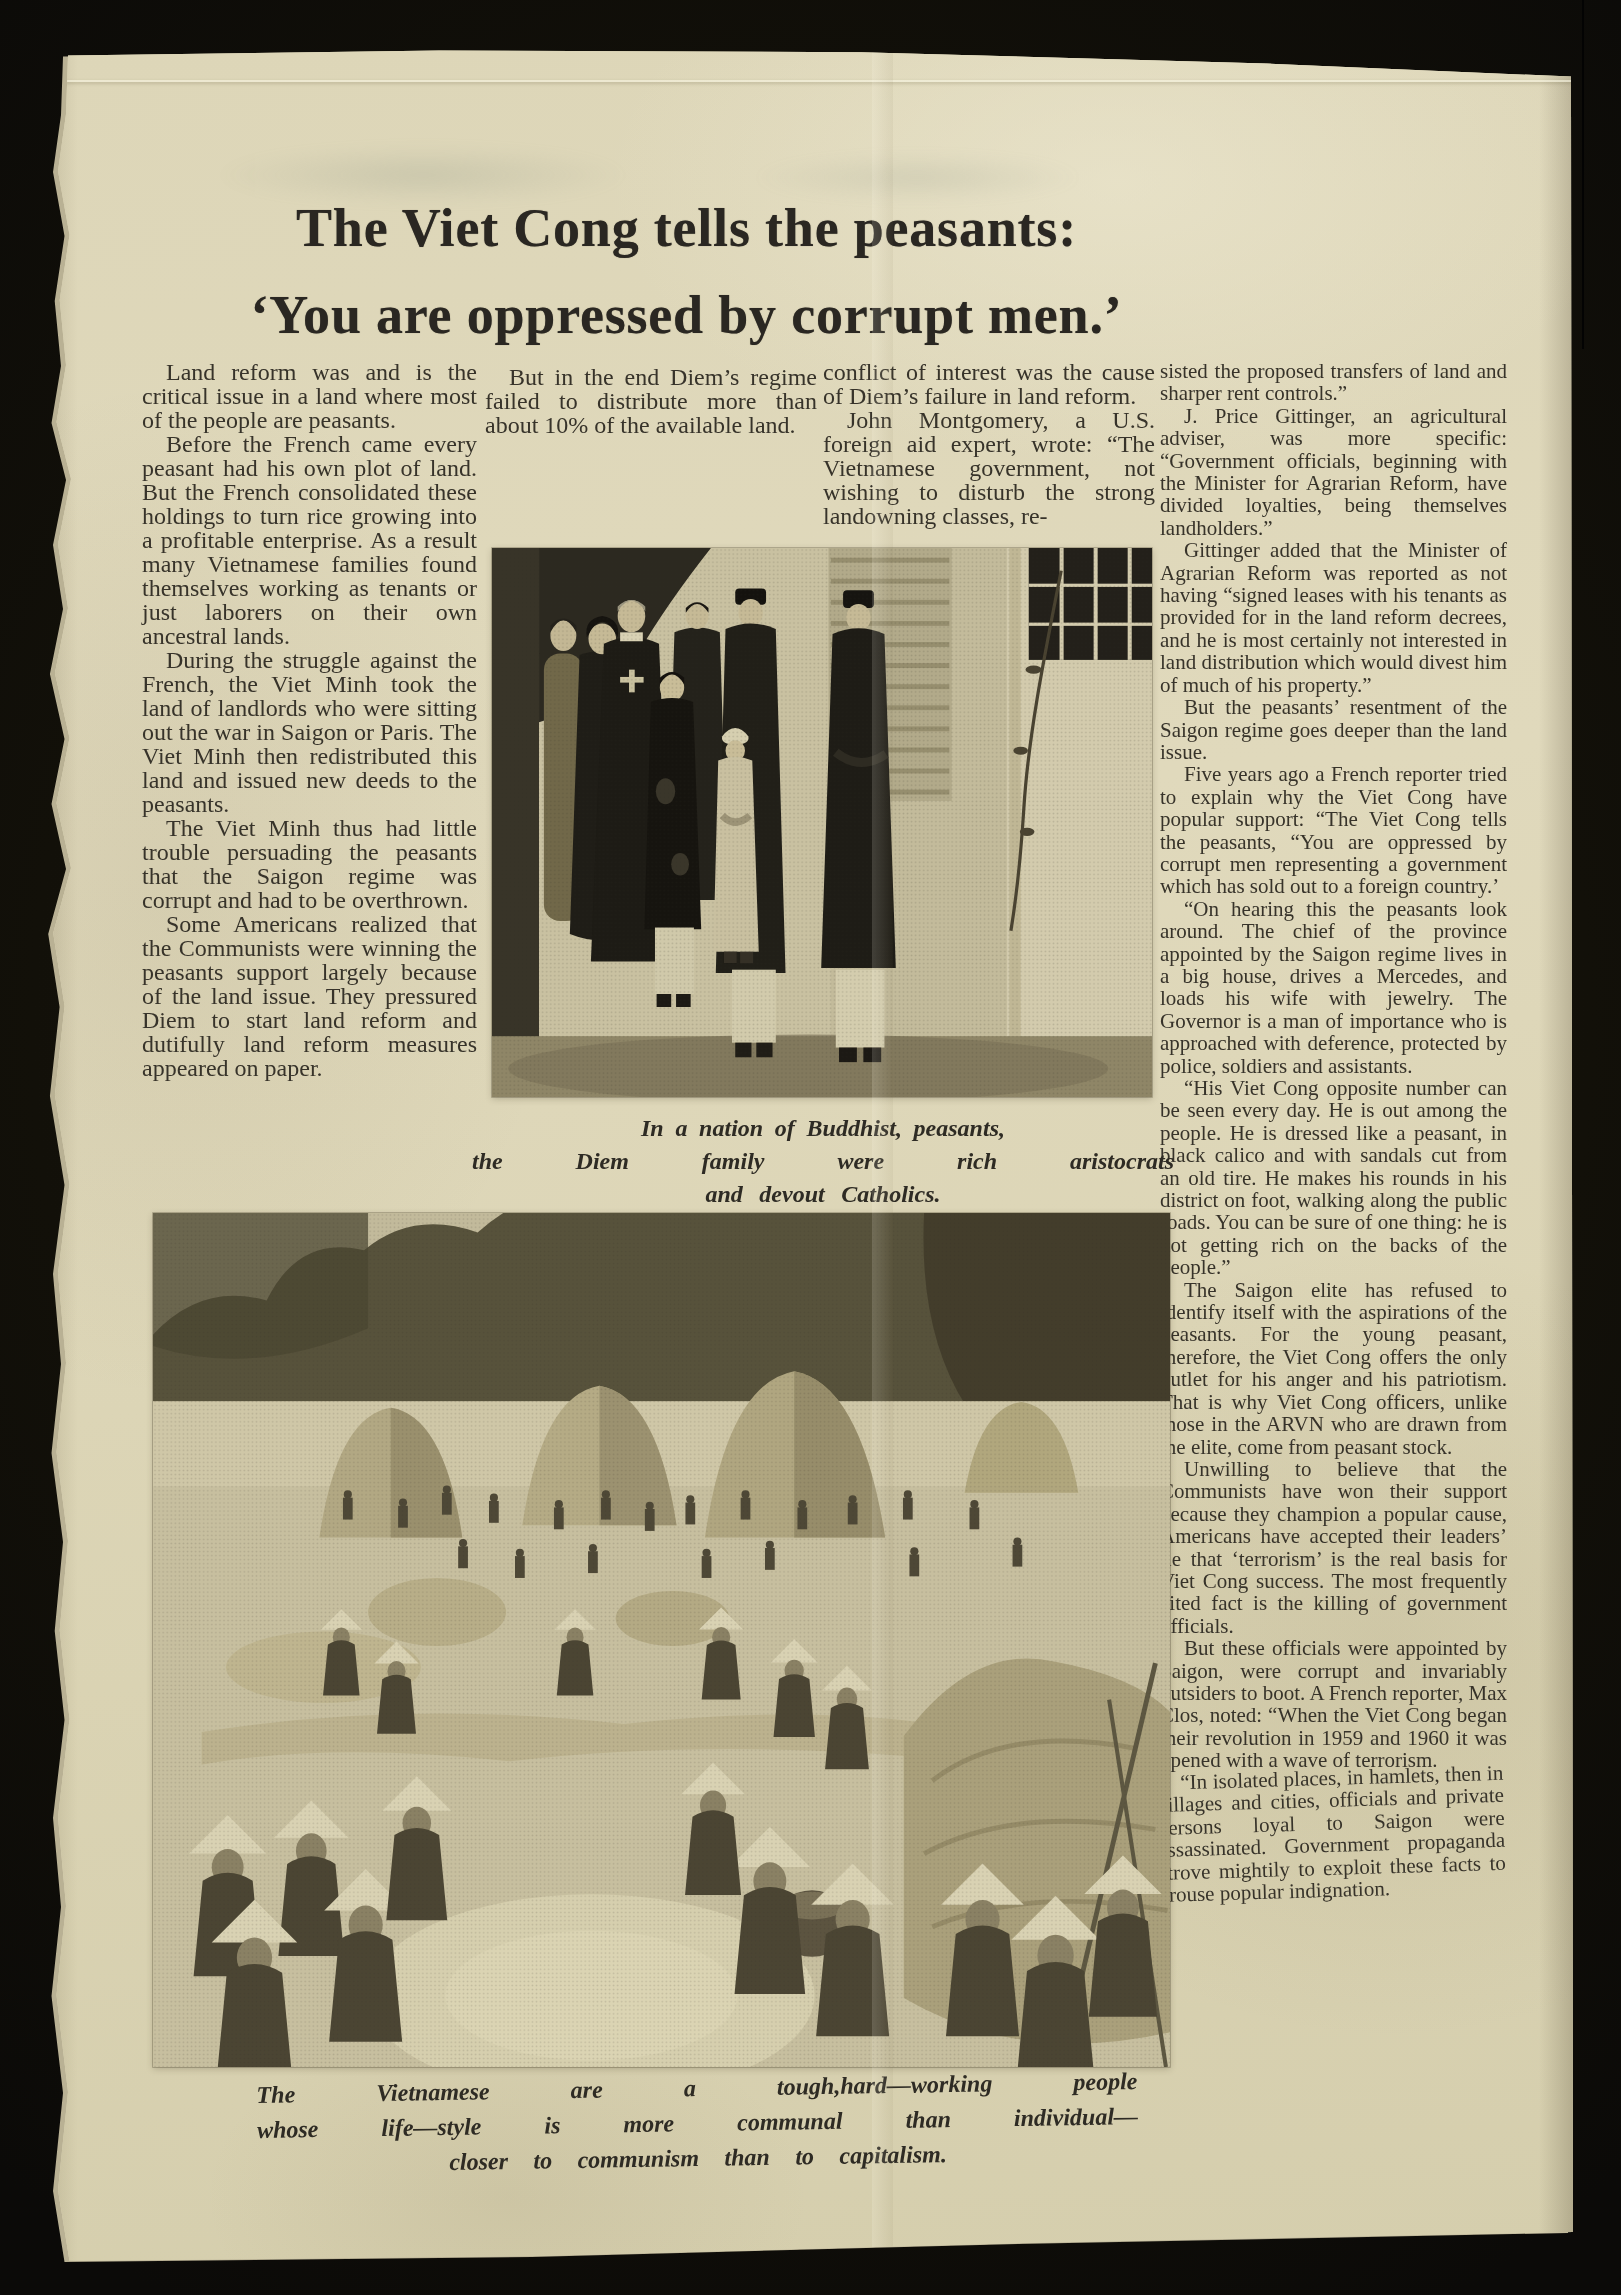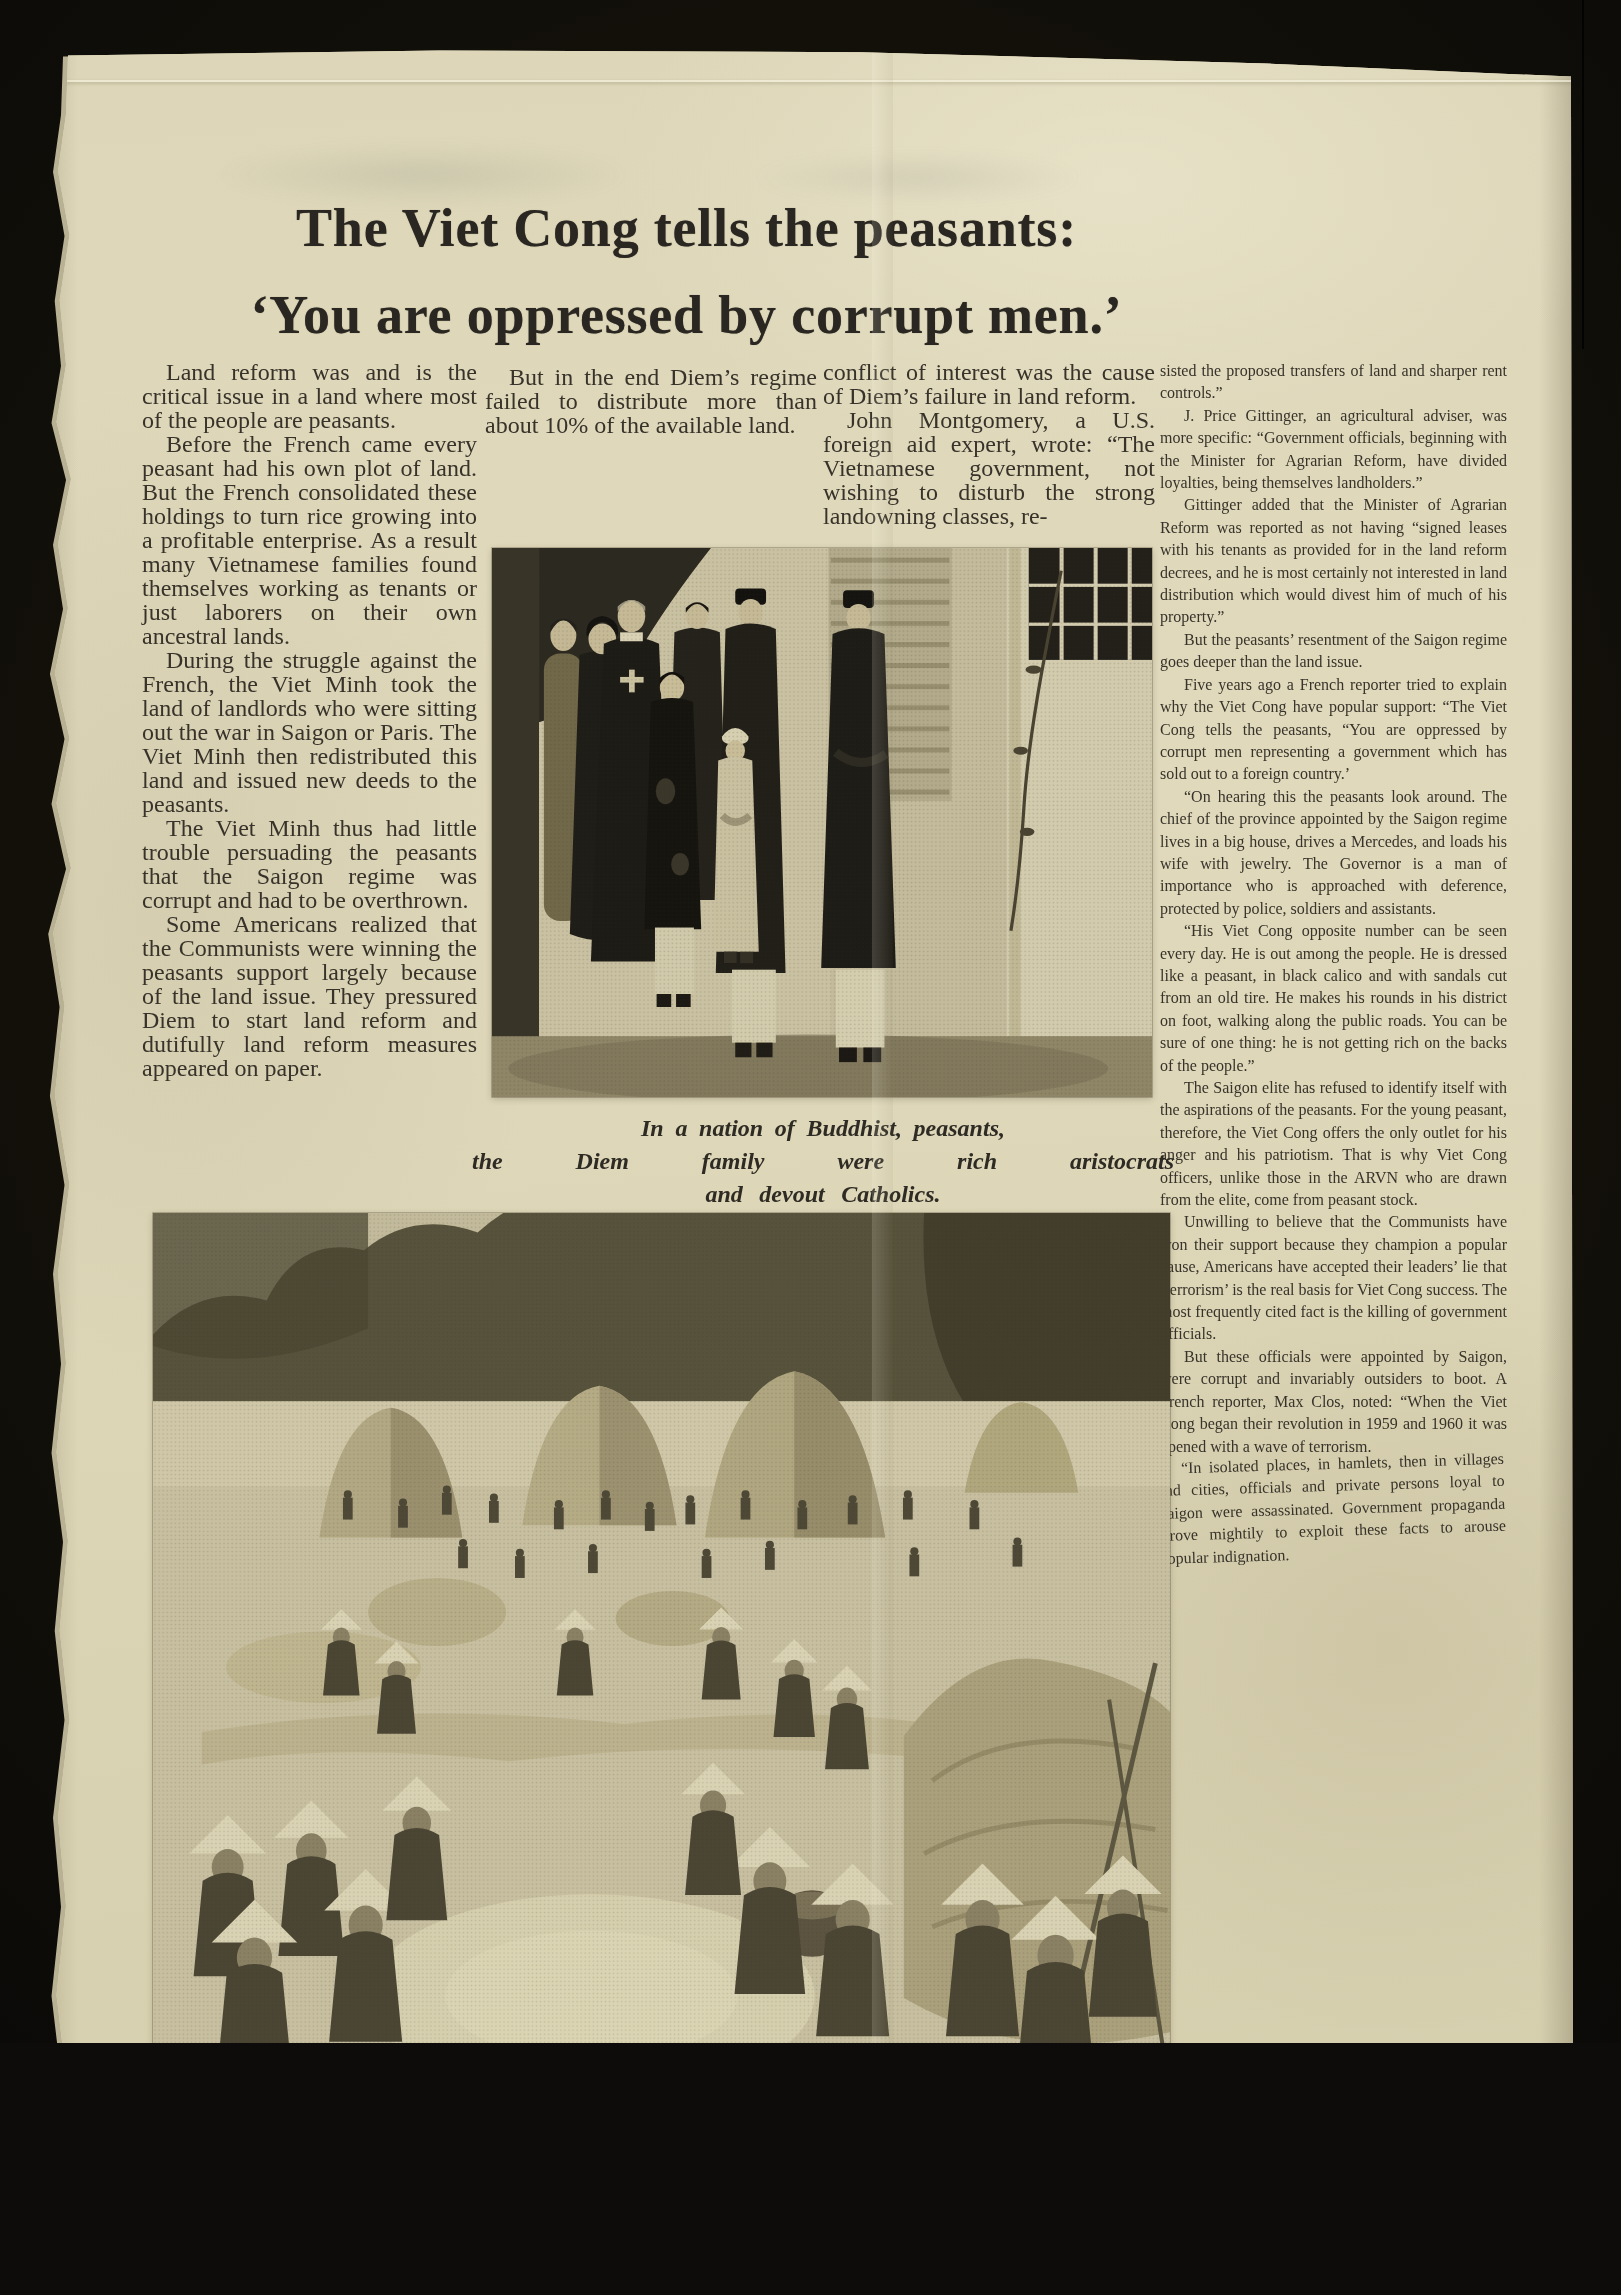--- a/index.html
+++ b/index.html
@@ -1,16 +1,16 @@
 <!DOCTYPE html>
 <html style="font-size:13px"><head>
 <meta charset="utf-8">
 <style>
   html,body{margin:0;padding:0;background:#0e0c0a;}
-  .stage{position:relative;width:1622px;height:2043px;overflow:hidden;
+  .stage{position:relative;width:1622px;height:2295px;overflow:hidden;
     background:radial-gradient(ellipse 1297px 1460px at 50% 45%, #1b1815 0%, #121009 60%, #0b0a08 100%);
     font-family:"Liberation Serif", serif;}
   .crease-right{position:absolute;left:1582px;top:0;width:2.4px;height:349px;background:#030303;}
   :root{--jag:polygon(18px 6.5px,389px 1.6px,811px 3.2px,1216px 14.6px,1521px 27.6px,1523px 2183px,973px 2194px,487px 2207px,19.5px 2212px,8px 2141px,18px 2043px,6.5px 1946px,16px 1857px,8px 1768px,19.5px 1670px,9.7px 1581px,18px 1492px,6.5px 1403px,16px 1314px,8px 1224px,19.5px 1135px,4.9px 1046px,14.6px 957px,3.2px 884px,21px 819px,6.5px 754px,19.5px 689px,4.9px 624px,18px 559px,8px 495px,21px 430px,6.5px 373px,16px 316px,9.7px 251px,19.5px 186px,8px 122px,16px 65px);}
   .paper-fiber{position:absolute;left:45px;top:50px;width:1523px;height:2214px;
     background:#b9b194;clip-path:var(--jag);}
   .paper{position:absolute;left:50px;top:49px;width:1523px;height:2214px;
     clip-path:var(--jag);
     background-color:#dcd5b6;
     background-image:
@@ -29,21 +29,21 @@
   .ghost.g1{left:162px;top:96px;width:422px;height:60px;
     background:radial-gradient(ellipse at center, rgba(130,140,125,0.7), transparent 70%);}
   .ghost.g2{left:697px;top:104px;width:341px;height:49px;
     background:radial-gradient(ellipse at center, rgba(125,136,122,0.55), transparent 70%);}
   .headline{position:absolute;left:85px;top:136px;width:1103px;text-align:center;
     font-weight:bold;font-size:54px;line-height:87px;color:#2a2722;letter-spacing:0.8px;
     text-shadow:0 0 0.8px rgba(42,38,28,0.55);}
   .col{position:absolute;font-size:24px;line-height:24px;color:#37332a;text-align:justify;}
   .col p{margin:0;text-indent:24px;}
   .col p.cont{text-indent:0;}
-  .col4{font-size:16px;line-height:22.4px;width:347px;font-family:Liberation Serif, serif;}
+  .col4{font-size:21px;line-height:22.4px;width:347px;font-family:Liberation Serif, serif;}
   .col4 p.tilt{transform:rotate(-1.7deg);transform-origin:0 100%;}
   .photo{position:absolute;box-shadow:0 0 0 0.8px rgba(70,62,40,0.35), 0 1.6px 6.5px rgba(60,52,30,0.25);}
   .photo svg{display:block;width:100%;height:100%;}
   .caption{position:absolute;font-style:italic;font-weight:bold;color:#2e2b24;font-size:24px;}
   .caption .cl{display:block;}
   .cap1{left:422px;top:1063px;width:702px;line-height:33px;}
   .cap1 .l1{text-align:center;word-spacing:5.7px;}
   .cap1 .l2{text-align:justify;text-align-last:justify;word-spacing:4.9px;}
   .cap1 .l3{text-align:center;word-spacing:10.5px;}
   .cap2{left:207px;top:2022px;width:881px;line-height:35px;transform:rotate(-0.9deg);}

